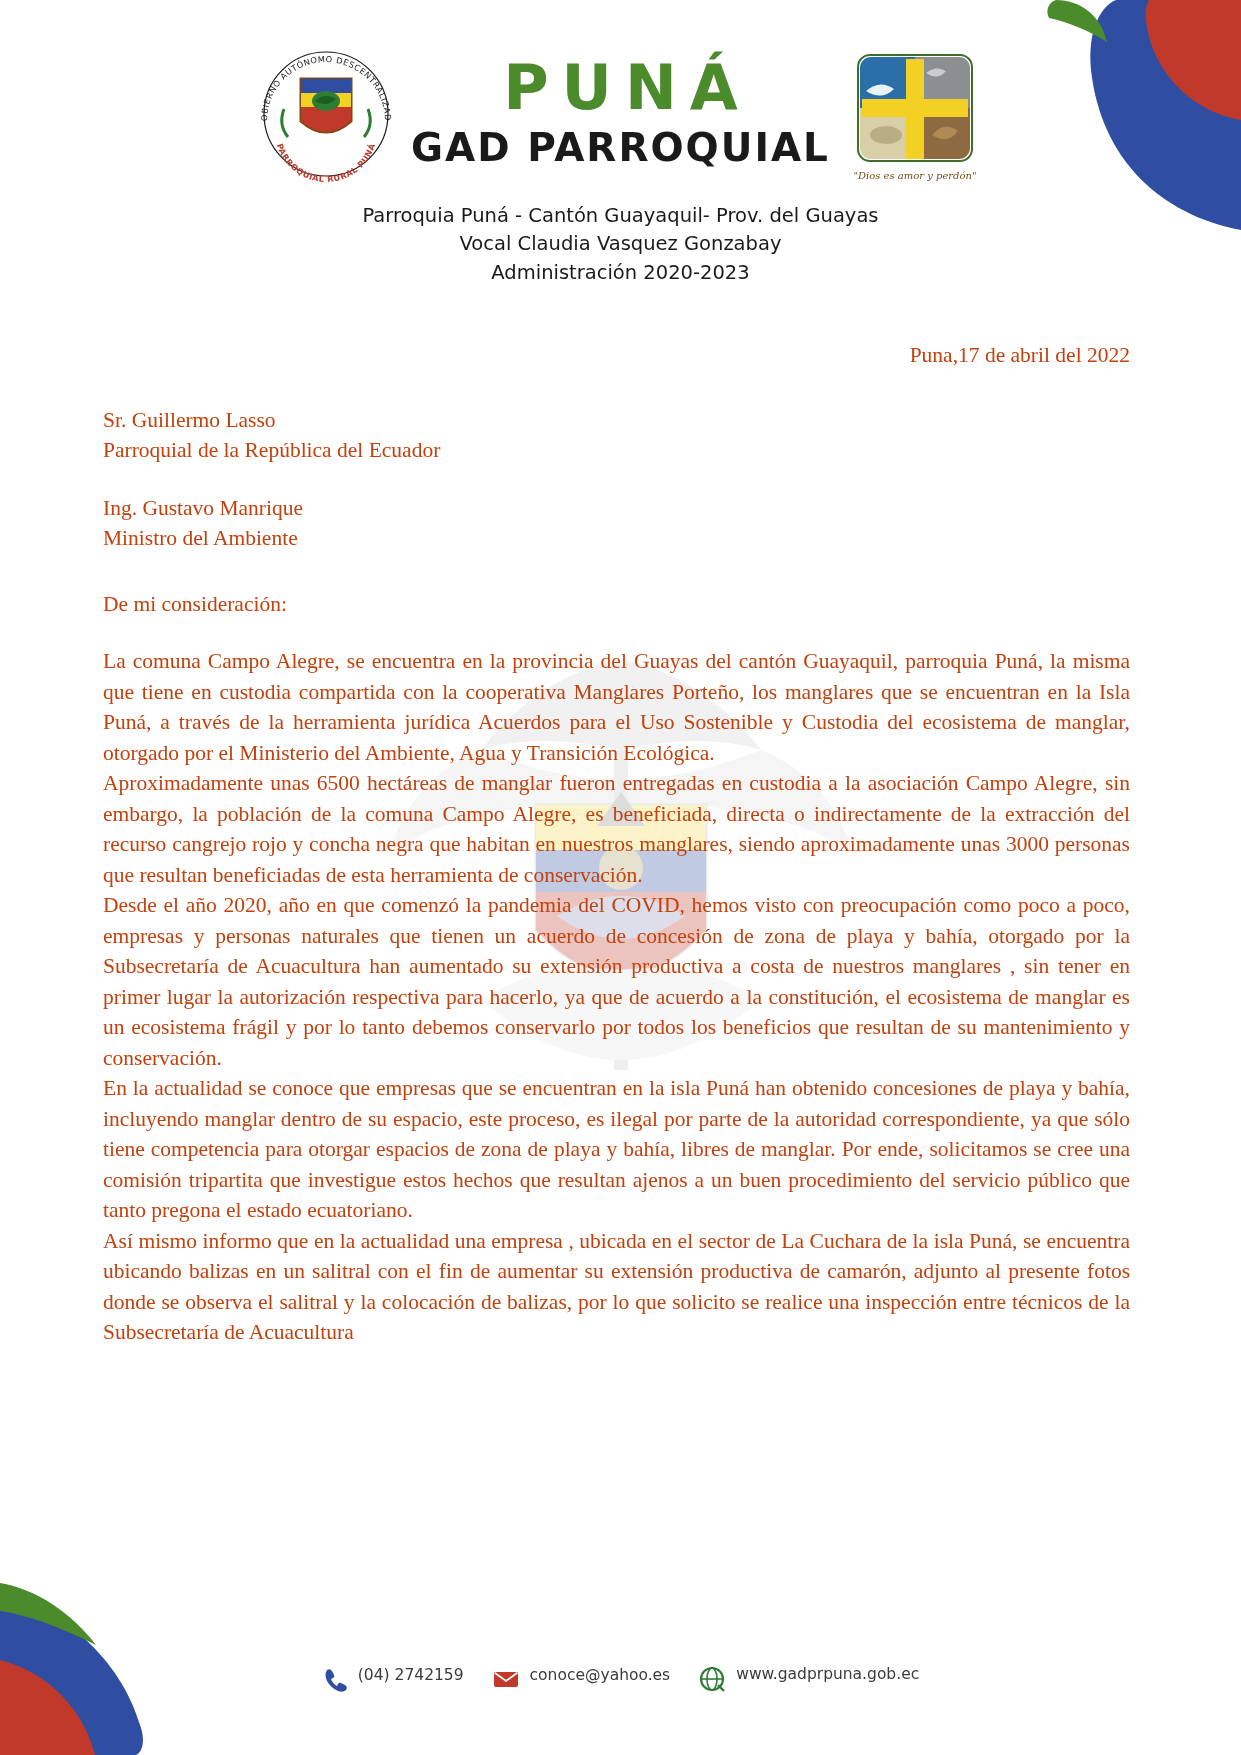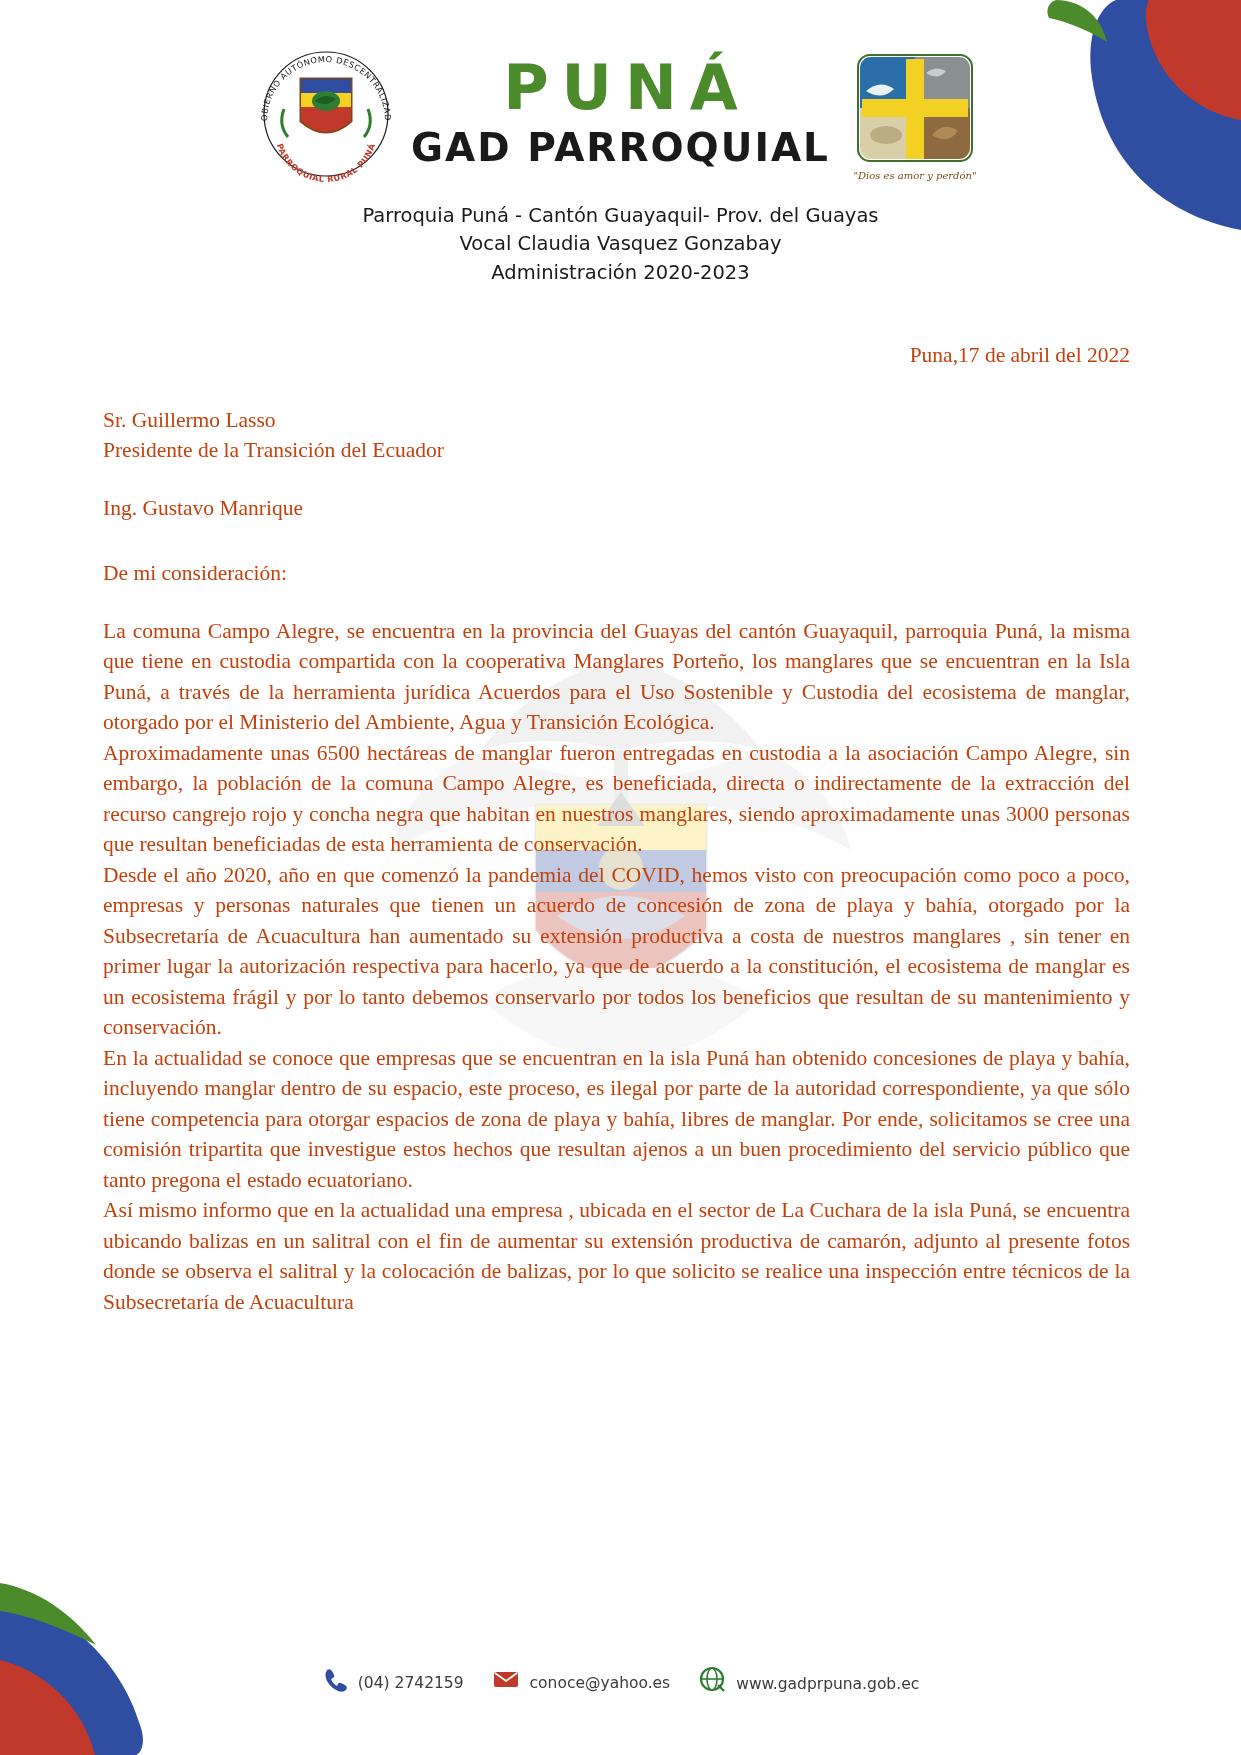--- a/index.html
+++ b/index.html
@@ -130,21 +130,21 @@
     display: flex;
     justify-content: center;
     align-items: center;
     gap: 28px;
     font-family: "DejaVu Sans", sans-serif;
     font-size: 15.5px;
     color: #3b3b3b;
   }
   .footer-item {
     display: flex;
-    align-items: flex-end;
+    align-items: flex-start;
     gap: 10px;
   }
   .f-icon { display: block; }
 </style>
 </head>
 <body>
 
 <svg class="corner-deco" id="deco-tr" viewBox="0 0 300 230">
   <path d="M300 0 L300 230 C220 215 160 160 150 70 C146 30 160 6 175 0 Z" fill="#2f4ea1"></path>
   <path d="M300 0 L300 120 C250 112 210 70 205 20 C204 10 206 3 208 0 Z" fill="#c0392b"></path>
@@ -233,27 +233,28 @@
     <circle cx="260" cy="268" r="22" fill="#d9b44a" opacity="0.75"></circle>
     <path d="M120 400 q60 -40 140 -30 q80 -10 140 30 q-70 60 -140 60 q-70 0 -140 -60 Z" fill="#e4e4e4"></path>
   </g>
 </svg>
 
 <div class="letter">
   <div class="date-line">Puna,17 de abril del 2022</div>
 
   <div class="addressee">
     <div>Sr.  Guillermo Lasso</div>
-    <div>Presidente de la Transición del Ecuador</div>
+    <div>Parroquial de la República del Ecuador</div>
   </div>
 
   <div class="block-gap"></div>
 
   <div class="addressee">
     <div>Ing.  Gustavo Manrique</div>
+    <div>Ministro del Ambiente</div>
   </div>
 
   <div class="salutation">De mi consideración:</div>
 
   <p class="para">La comuna Campo Alegre, se encuentra en la provincia del Guayas del cantón Guayaquil, parroquia Puná, la misma que tiene en custodia compartida con la cooperativa Manglares Porteño, los manglares que se encuentran en la Isla Puná, a través de la herramienta jurídica Acuerdos para el Uso Sostenible y Custodia del ecosistema de manglar, otorgado por el Ministerio del Ambiente, Agua y Transición Ecológica.</p>
   <p class="para">Aproximadamente unas 6500 hectáreas de manglar fueron entregadas en custodia a la asociación Campo Alegre, sin embargo, la población de la comuna Campo Alegre, es beneficiada, directa o indirectamente de la extracción del recurso cangrejo rojo y concha negra que habitan en nuestros manglares, siendo aproximadamente unas 3000 personas que resultan beneficiadas de esta herramienta de conservación.</p>
   <p class="para">Desde el año 2020, año en que comenzó la pandemia del COVID, hemos visto con preocupación como poco a poco, empresas y personas naturales que tienen un acuerdo de concesión de zona de playa y bahía, otorgado por la Subsecretaría de Acuacultura han aumentado su extensión productiva a costa de nuestros manglares , sin tener en primer lugar la autorización respectiva para hacerlo, ya que de acuerdo a la constitución, el ecosistema de manglar es un ecosistema frágil y por lo tanto debemos conservarlo por todos los beneficios que resultan de su mantenimiento y conservación.</p>
   <p class="para">En la actualidad se conoce que empresas que se encuentran en la isla Puná han obtenido concesiones de playa y bahía, incluyendo manglar dentro de su espacio, este proceso, es ilegal por parte de la autoridad correspondiente, ya que sólo tiene competencia para otorgar espacios de zona de playa y bahía, libres de manglar. Por ende, solicitamos se cree una comisión tripartita que investigue estos hechos que resultan ajenos a un buen procedimiento del servicio público que tanto pregona el estado ecuatoriano.</p>
   <p class="para">Así mismo informo que en la actualidad una empresa , ubicada en el sector de La Cuchara de la isla Puná, se encuentra ubicando balizas en un salitral con el fin de aumentar su extensión productiva de camarón, adjunto al presente fotos donde se observa el salitral y la colocación de balizas, por lo que solicito se realice una inspección entre técnicos de la Subsecretaría de Acuacultura</p>
 </div>

